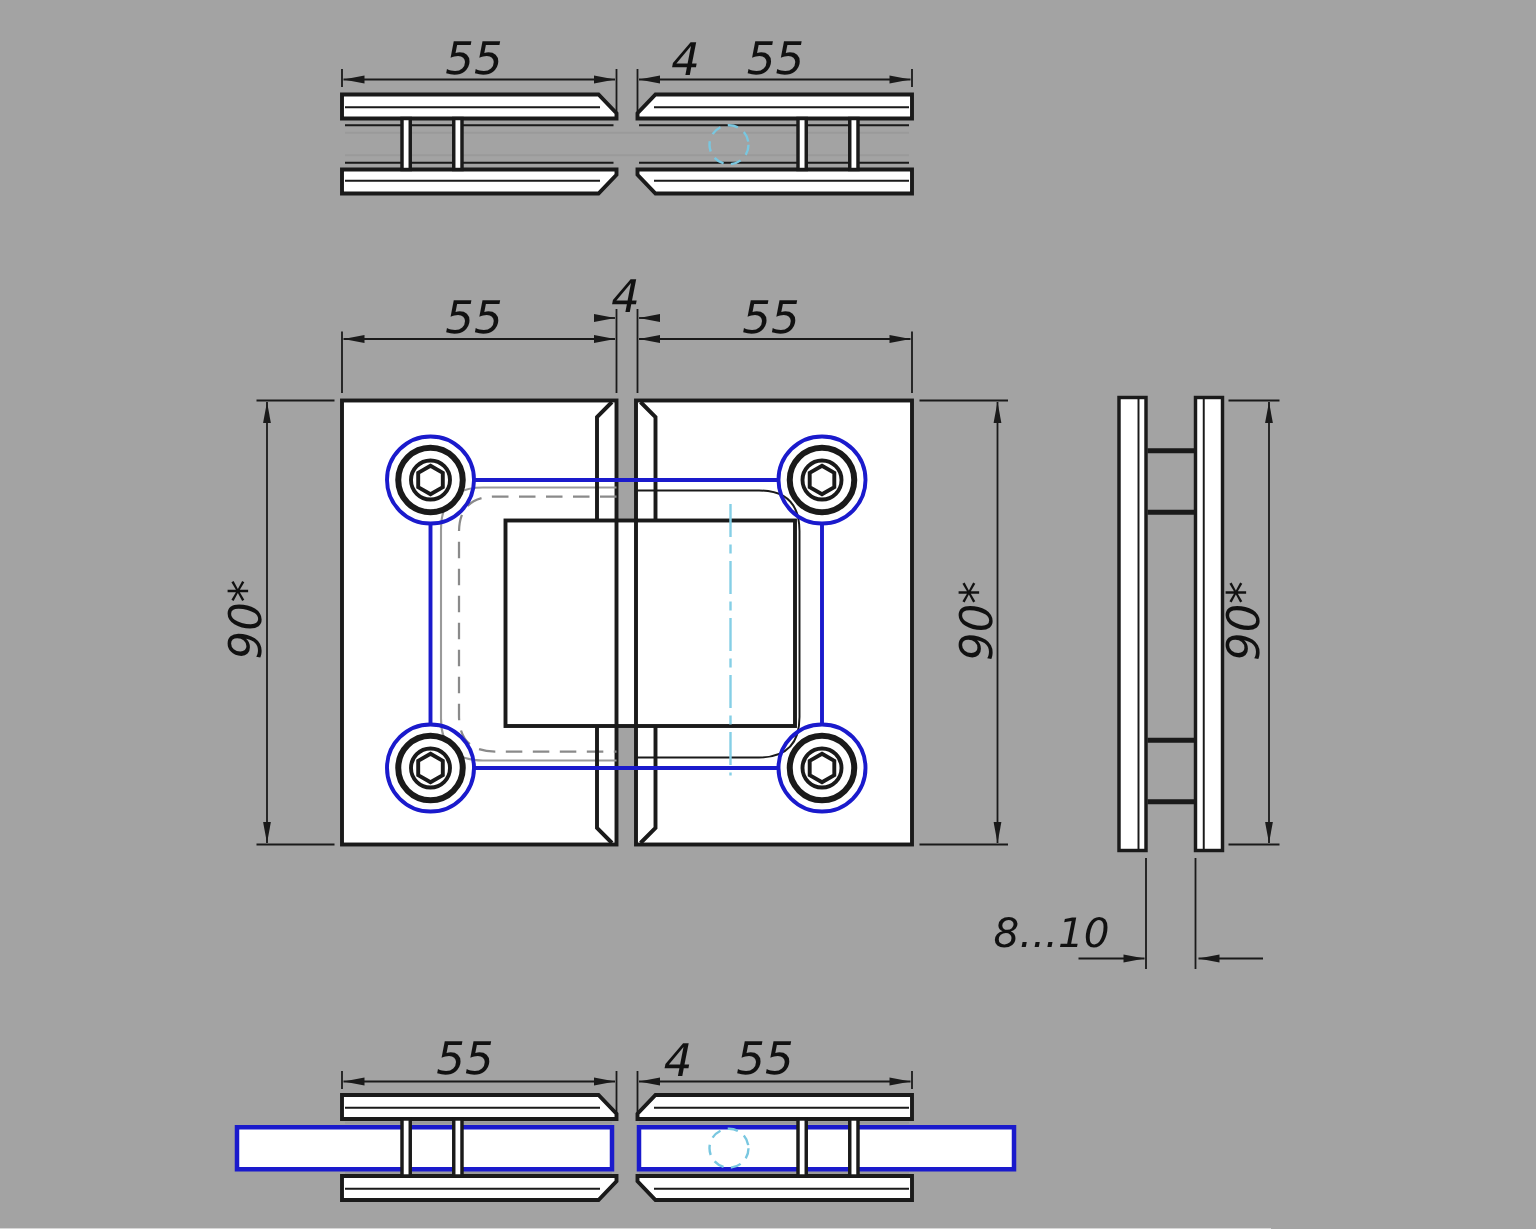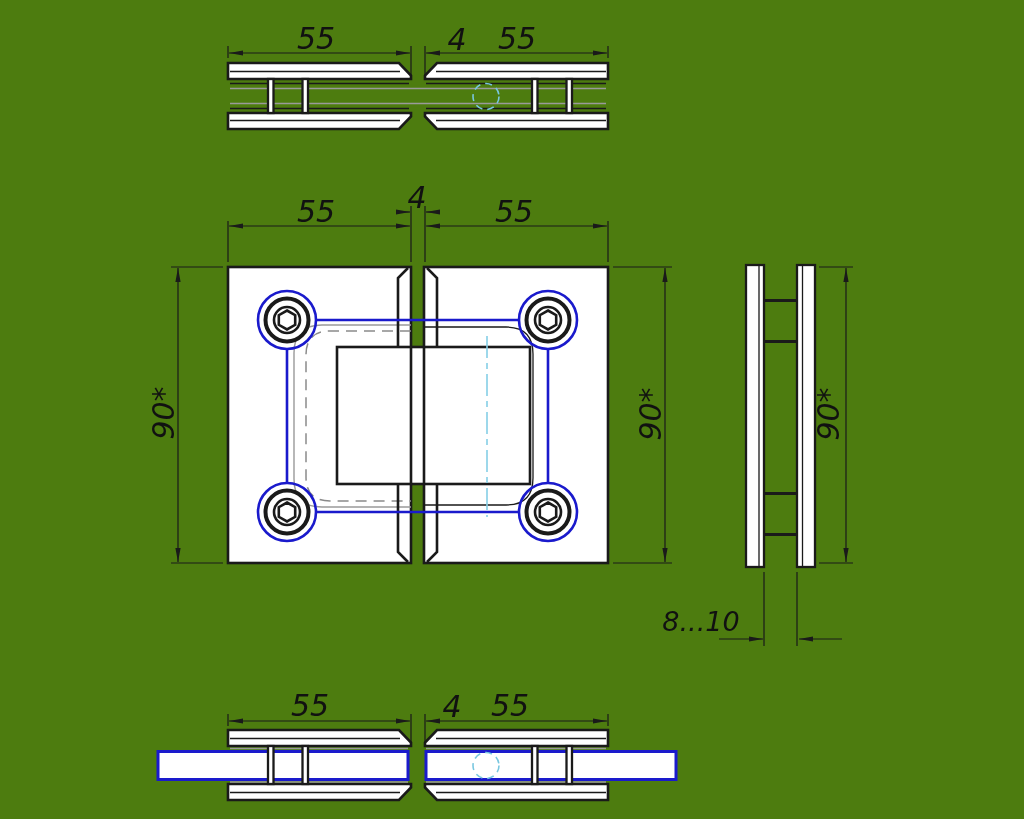--- a/index.html
+++ b/index.html
@@ -1,16 +1,16 @@
 <!DOCTYPE html>
 <html><head>
 <meta charset="utf-8">
 <style>
   html,body{margin:0;padding:0;background:#fff;}
-  .stage{width:1024px;height:819px;background:#4d7c0f;position:relative;font-family:"DejaVu Sans",sans-serif;}
+  .stage{width:1024px;height:819px;background:#a3a3a3;position:relative;font-family:"DejaVu Sans",sans-serif;}
   svg{display:block;}
   .ol  {fill:#fff;stroke:#1a1a1a;stroke-width:2.6;stroke-linejoin:miter;}
   .ol2 {fill:#fff;stroke:#1a1a1a;stroke-width:2.3;}
   .ln  {stroke:#1a1a1a;stroke-width:2.6;fill:none;}
   .tn  {stroke:#1a1a1a;stroke-width:1.3;fill:none;}
   .gr  {stroke:#9a9a9a;stroke-width:1.4;fill:none;}
   .hid {stroke:#8a8a8a;stroke-width:1.5;fill:none;stroke-dasharray:11 7;}
   .blue{stroke:#1a1acc;stroke-width:2.6;fill:none;}
   .glass{fill:#fff;stroke:#1a1acc;stroke-width:3;}
   .pin {stroke:#79c7e0;stroke-width:1.6;fill:none;stroke-dasharray:7 5;}

